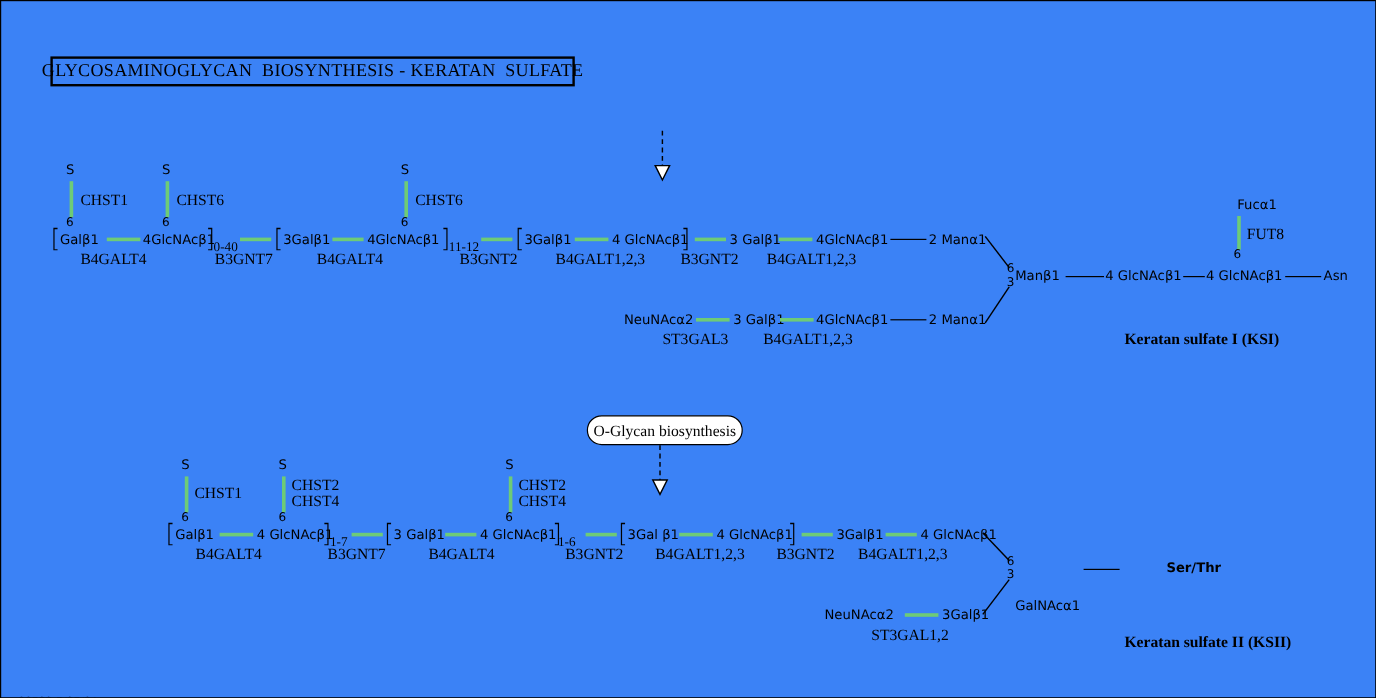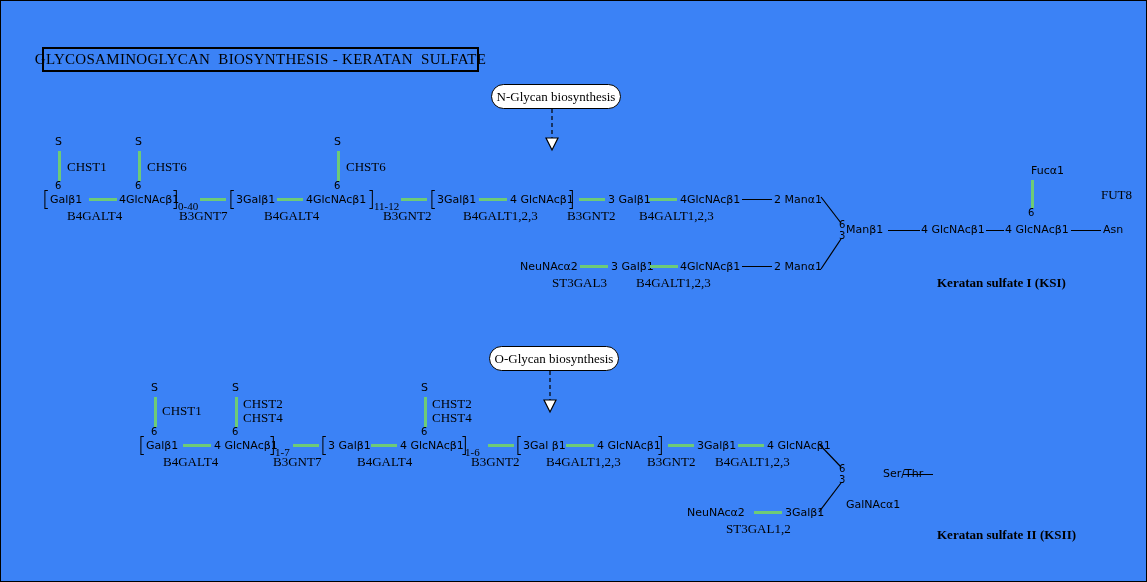--- a/index.html
+++ b/index.html
@@ -143,23 +143,20 @@
 </style>
 </head>
 <body>
 
 <div id="canvas">
 
   <div id="title-box">
     <span class="title-text">GLYCOSAMINOGLYCAN  BIOSYNTHESIS - KERATAN  SULFATE</span>
   </div>
 
-  <div class="map-node" style="left:490px; top:83px; width:130px; height:25px;">
-    <span>N-Glycan biosynthesis</span>
-  </div>
 
   <div class="map-node" style="left:488px; top:345px; width:130px; height:25px;">
     <span>O-Glycan biosynthesis</span>
   </div>
 
   <svg id="lines-svg">
 
     <line x1="551" y1="108" x2="551" y2="137" stroke="#000" stroke-width="1.2" stroke-dasharray="4,3"></line>
     <polygon points="545,137 557,137 551,149" fill="#ffffff" stroke="#000" stroke-width="1.2"></polygon>
 
@@ -265,21 +262,21 @@
   <div class="edge-h black" style="left:985px; top:229px; width:18px;"></div>
 
   <div class="res" style="left:1004px; top:223px;">4 GlcNAcβ1</div>
 
   <div class="edge-h black" style="left:1070px; top:229px; width:30px;"></div>
 
   <div class="res" style="left:1102px; top:223px;">Asn</div>
 
   <div class="res" style="left:1006px; top:164px;margin-left:24px;">Fucα1</div>
   <div class="edge-v" style="left:1030px; top:179px; height:28px;"></div>
-  <div class="enz" style="left:1100px; top:187px;">FUT8</div>
+  <div class="enz" style="left:1038px; top:187px;">FUT8</div>
   <div class="posnum" style="left:1027px; top:207px;">6</div>
 
   <div class="product" style="left:936px; top:274px;">Keratan sulfate I (KSI)</div>
 
   <div class="res" style="left:150px; top:381px;">S</div>
   <div class="edge-v" style="left:153px; top:396px; height:30px;"></div>
   <div class="enz" style="left:161px; top:403px;">CHST1</div>
   <div class="posnum" style="left:150px; top:426px;">6</div>
 
   <div class="res" style="left:231px; top:381px;">S</div>
@@ -346,21 +343,21 @@
 
   <div class="res" style="left:784px; top:506px;">3Galβ1</div>
 
   <div class="posnum" style="left:838px; top:463px;">6</div>
   <div class="posnum" style="left:838px; top:474px;">3</div>
 
   <div class="res" style="left:845px; top:467px;margin-top:31px;">GalNAcα1</div>
 
   <div class="edge-h black" style="left:902px; top:473px; width:30px;"></div>
 
-  <div class="res" style="left:882px; top:467px;">Ser/Thr</div>
+  <div class="res" style="left:971px; top:467px;font-weight:bold;">Ser/Thr</div>
 
   <div class="product" style="left:936px; top:526px;">Keratan sulfate II (KSII)</div>
 
   <div id="footer">
     <div>00533 5/25/21</div>
     
   </div>
 
 </div>
 

